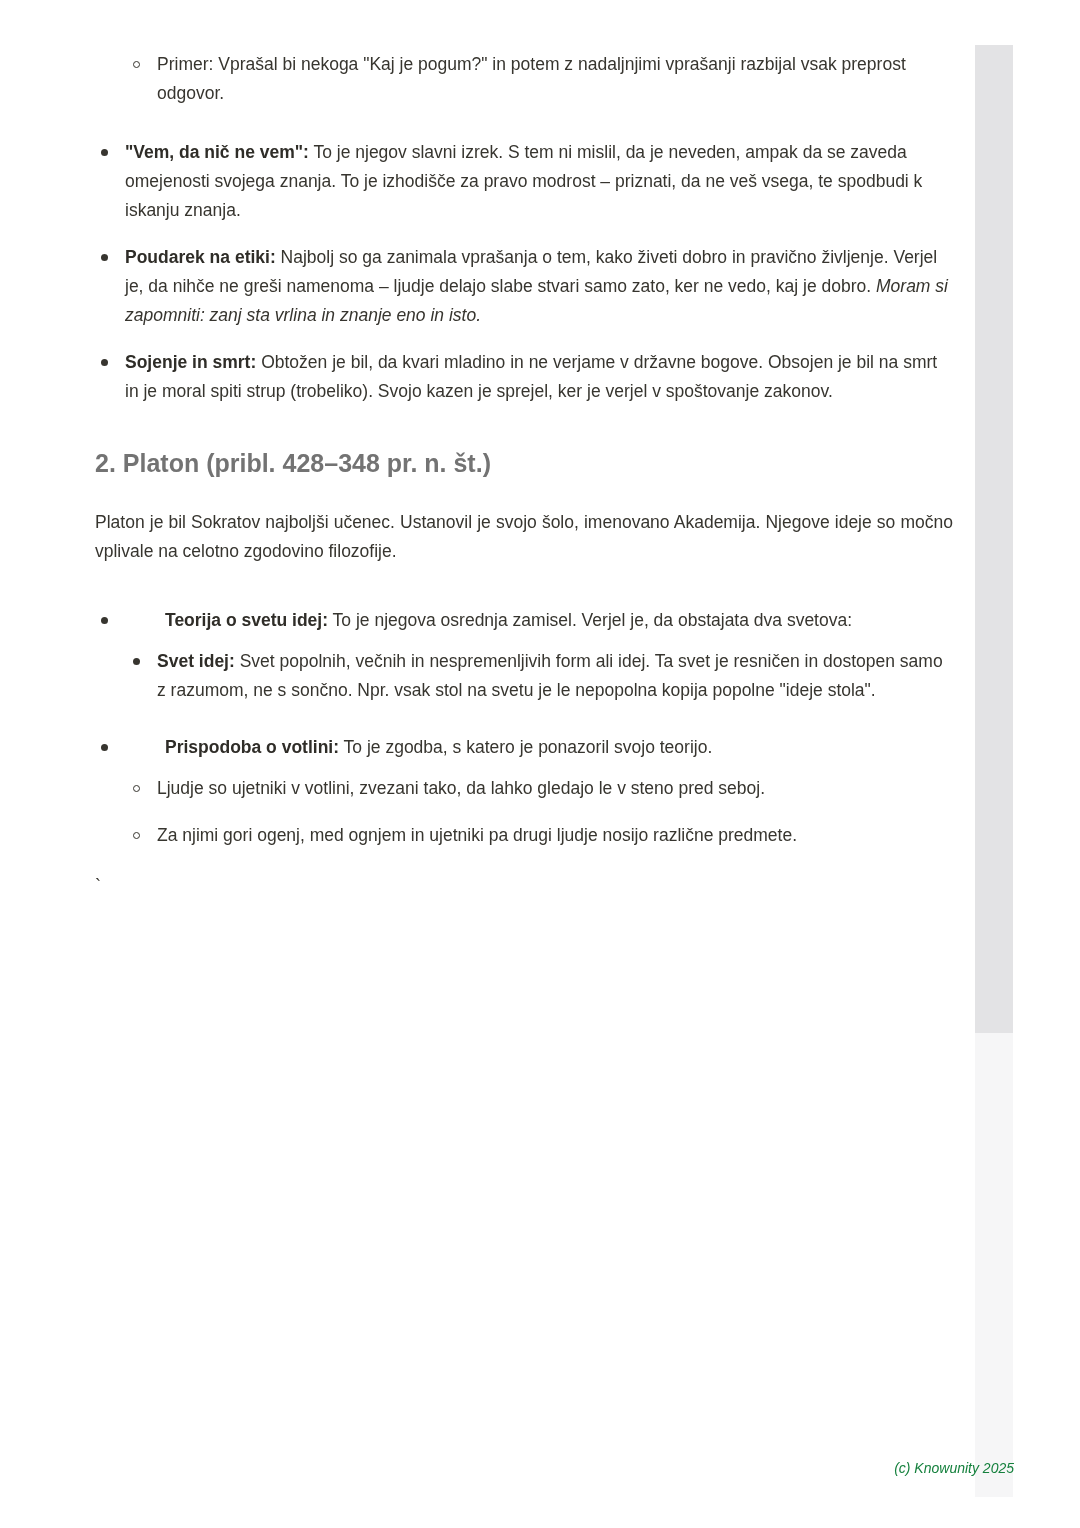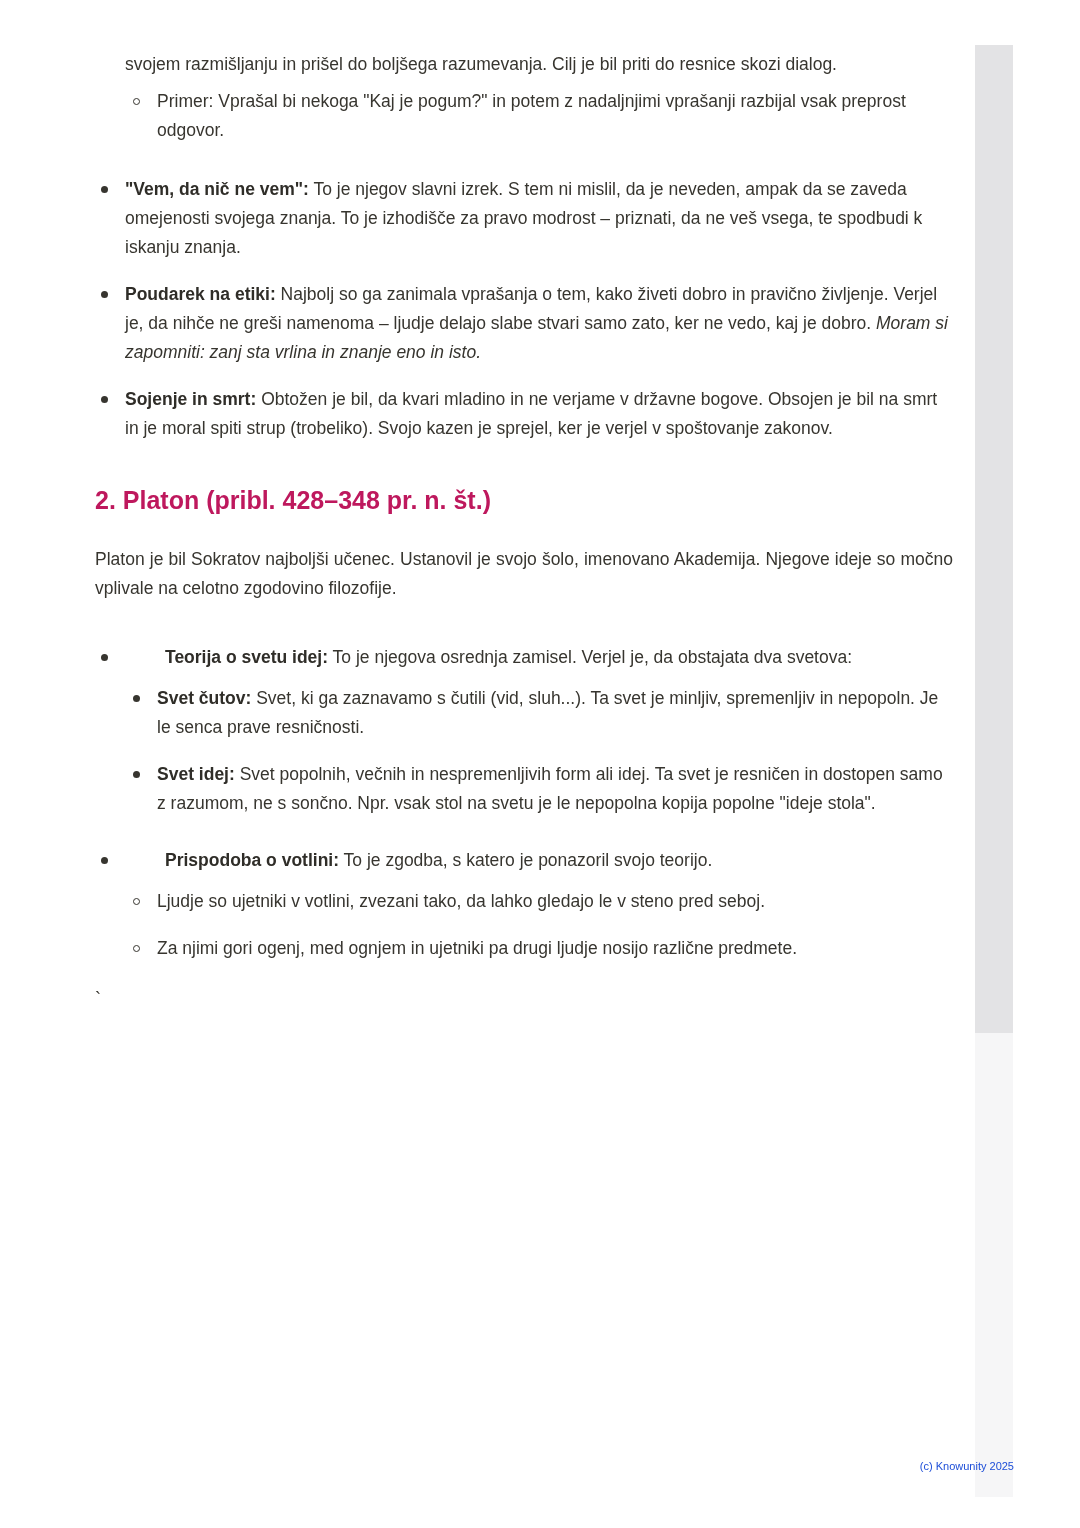--- a/index.html
+++ b/index.html
@@ -36,35 +36,36 @@
   }
   .txt { flex: 1 1 auto; }
   strong { font-weight: 700; color: #2f2d28; }
   em { font-style: italic; }
   .mb-sm { margin-bottom: 12px; gap: 40px; }
   .mb-md { margin-bottom: 18px; }
   .mb-lg { margin-bottom: 30px; }
   .heading {
     font-size: 25px;
     font-weight: 700;
-    color: #be185d;
+    color: #737373;
     margin-top: 40px;
     margin-bottom: 28px;
     line-height: 34px;
   }
   .intro { text-align: justify; margin-bottom: 40px; }
   .gap-top { margin-top: 28px; justify-content: space-between; }
   .stray { margin-top: 22px; margin-left: 0; font-size: 18px; }
   .footer {
     position: absolute;
     top: 1460px;
     right: 66px;
-    font-size: 11px;
-    color: #1d4ed8;
+    font-size: 14px;
+    color: #15803d;
     z-index: 3;
+    font-style: italic;
   }
   .scroll-track {
     position: absolute;
     left: 975px;
     top: 45px;
     width: 38px;
     height: 1452px;
     background: #f6f6f7;
     z-index: 1;
   }
@@ -77,21 +78,20 @@
     background: #e3e3e5;
   }
 </style>
 </head>
 <body>
 
 <div class="page">
 
   <main class="doc">
 
-    <p class="cont">svojem razmišljanju in prišel do boljšega razumevanja. Cilj je bil priti do resnice skozi dialog.</p>
 
     <div class="row l2 mb-lg">
       <span class="mcol">
           <span class="ring"></span>
         </span>
       <div class="txt">Primer: Vprašal bi nekoga "Kaj je pogum?" in potem z nadaljnjimi vprašanji razbijal vsak preprost odgovor.</div>
     </div>
 
     <div class="row l1 mb-md">
       <span class="mcol">
@@ -118,26 +118,20 @@
 
     <p class="intro">Platon je bil Sokratov najboljši učenec. Ustanovil je svojo šolo, imenovano Akademija. Njegove ideje so močno vplivale na celotno zgodovino filozofije.</p>
 
     <div class="row l1 mb-sm">
       <span class="mcol">
           <span class="dot"></span>
         </span>
       <div class="txt"><strong>Teorija o svetu idej:</strong><span> To je njegova osrednja zamisel. Verjel je, da obstajata dva svetova:</span></div>
     </div>
 
-    <div class="row l2 mb-md">
-      <span class="mcol">
-          <span class="dot"></span>
-        </span>
-      <div class="txt"><strong>Svet čutov:</strong><span> Svet, ki ga zaznavamo s čutili (vid, sluh...). Ta svet je minljiv, spremenljiv in nepopoln. Je le senca prave resničnosti.</span></div>
-    </div>
 
     <div class="row l2">
       <span class="mcol">
           <span class="dot"></span>
         </span>
       <div class="txt"><strong>Svet idej:</strong><span> Svet popolnih, večnih in nespremenljivih form ali idej. Ta svet je resničen in dostopen samo z razumom, ne s sončno. Npr. vsak stol na svetu je le nepopolna kopija popolne "ideje stola".</span></div>
     </div>
 
     <div class="row l1 gap-top mb-sm">
       <span class="mcol">

